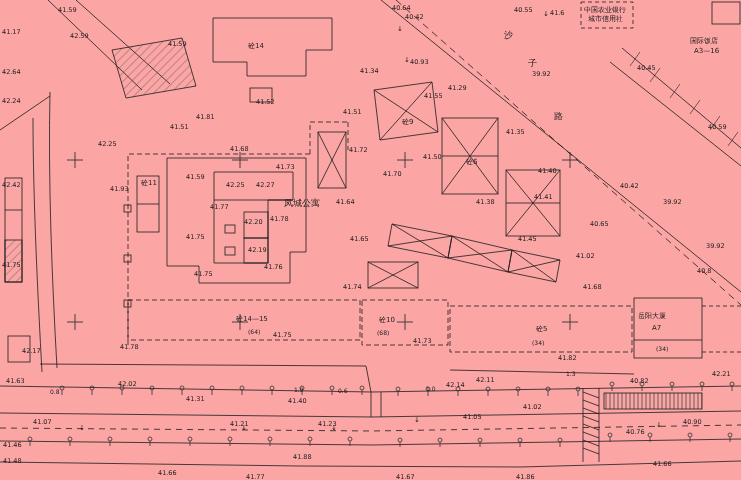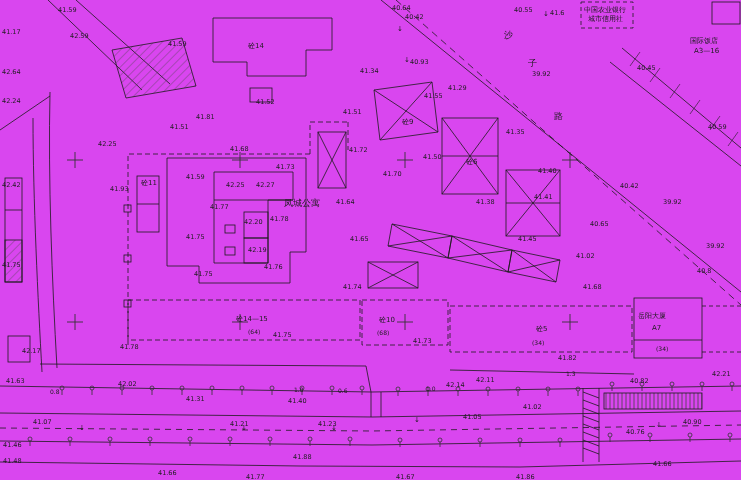--- a/index.html
+++ b/index.html
@@ -1,16 +1,16 @@
 <!DOCTYPE html>
 <html><head>
 <meta charset="utf-8">
 <style>
   html,body{margin:0;padding:0;background:#fff}
-  .frame{position:relative;width:741px;height:480px;background:#d946ef;overflow:hidden;
+  .frame{position:relative;width:741px;height:480px;background:#fca5a5;overflow:hidden;
          font-family:"DejaVu Sans",sans-serif}
   svg{display:block}
   .lbl{fill:#1c1c1c;font-family:"DejaVu Sans",sans-serif}
   .e{font-size:6.5px}
   .b{font-size:7px}
   .z{font-size:9px}
   .z2{font-size:7px}
   .s{font-size:6px}
   .y{font-size:7px}
 </style>

